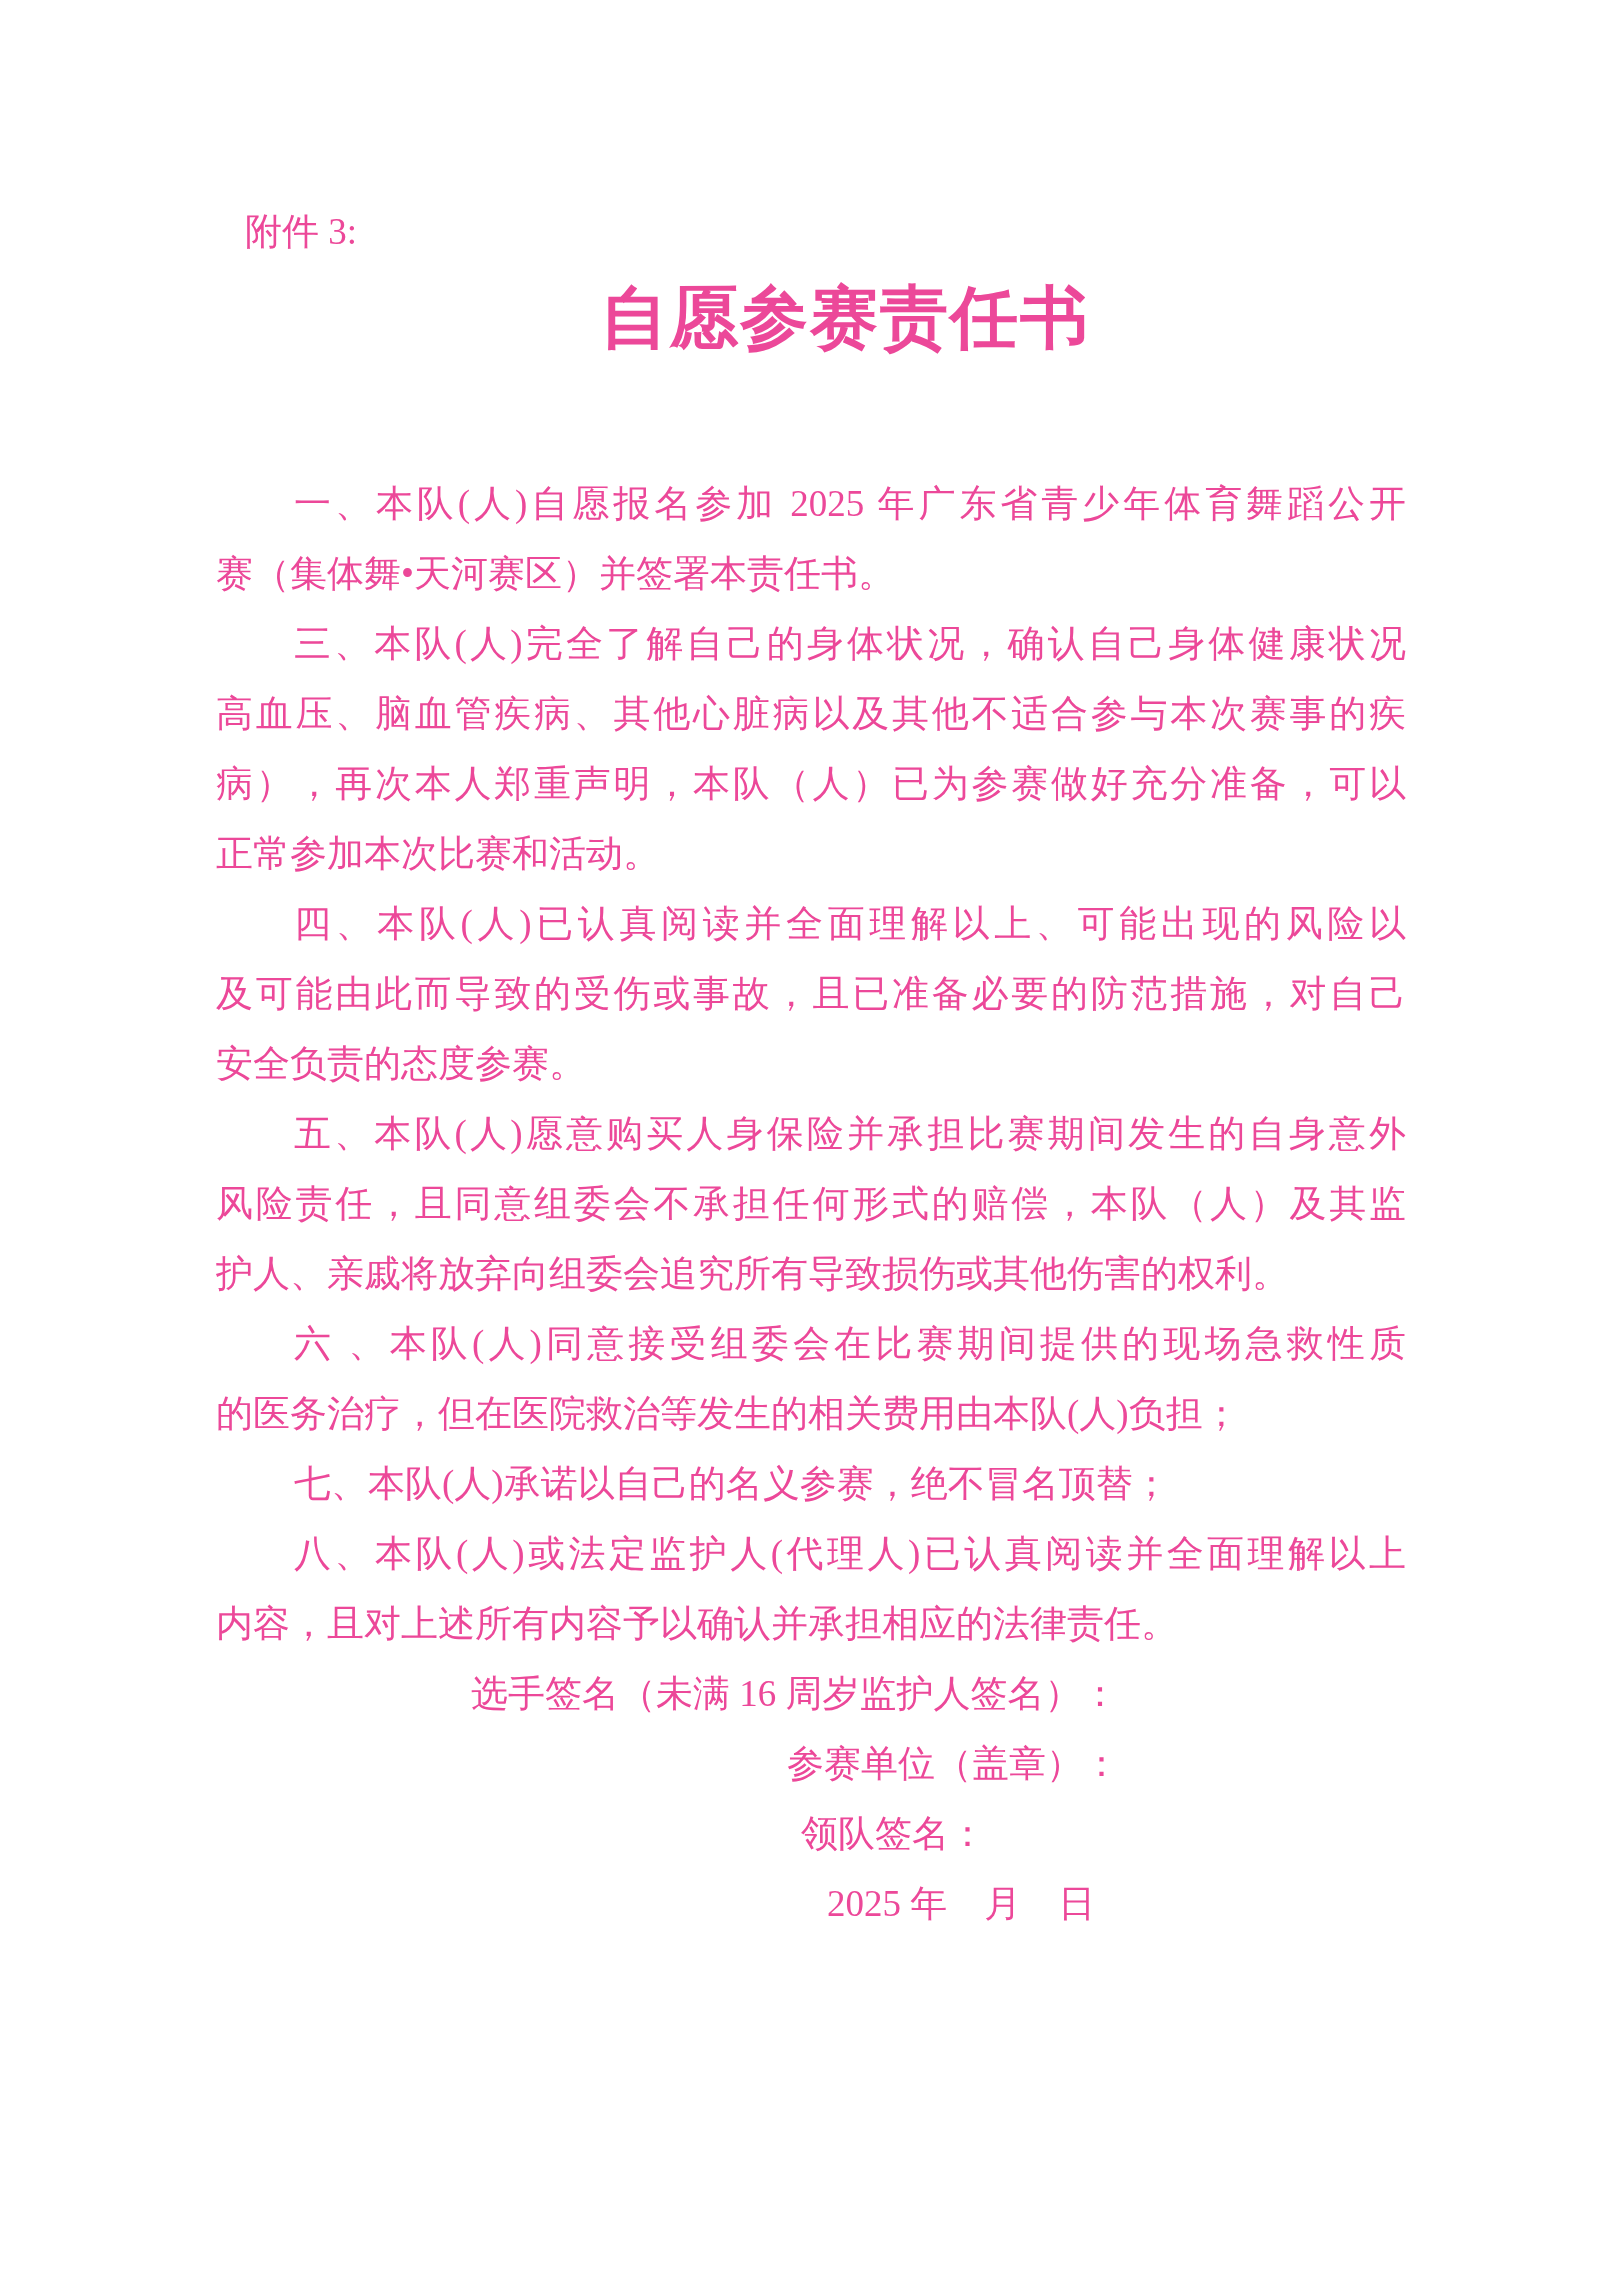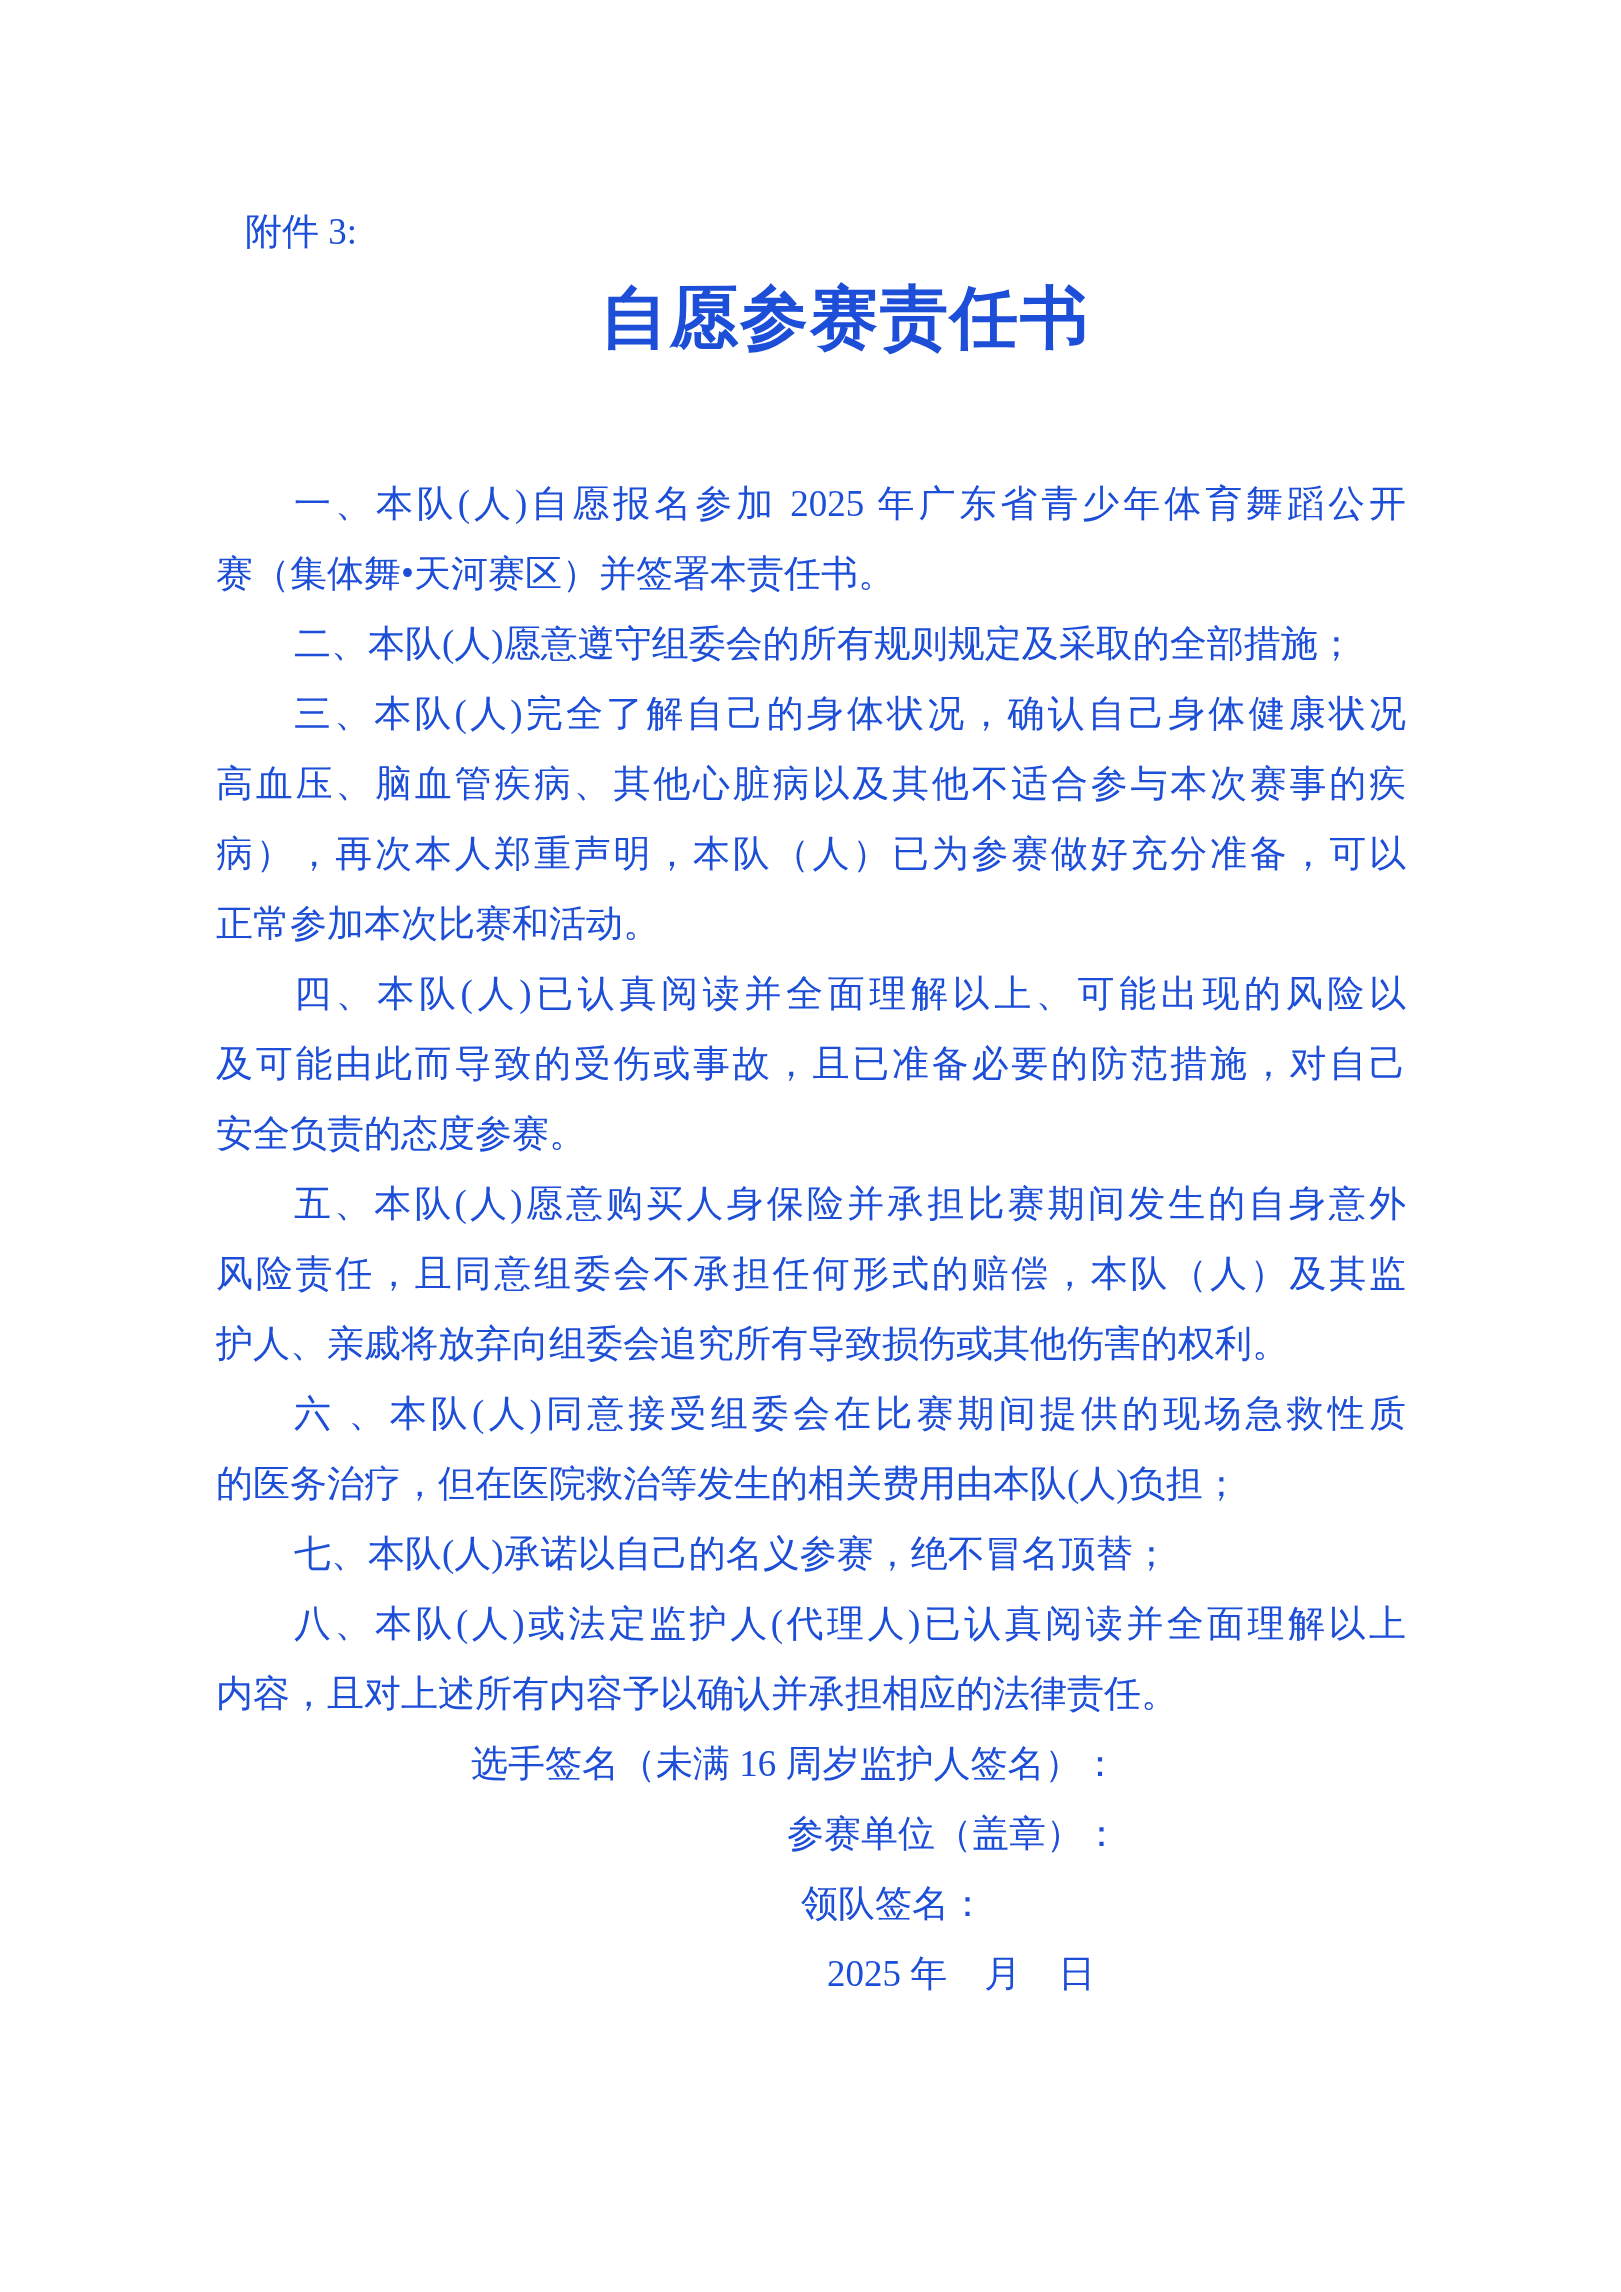--- a/index.html
+++ b/index.html
@@ -7,21 +7,21 @@
     padding: 0;
     background: #888;
   }
   .page {
     position: relative;
     width: 1621px;
     height: 2293px;
     background: #ffffff;
     overflow: hidden;
     font-family: "Liberation Serif", serif;
-    color: #1d4ed8;
+    color: #ec4899;
   }
   .attachment-label {
     position: absolute;
     left: 245px;
     top: 208px;
     font-size: 37px;
     line-height: 47px;
     white-space: pre;
   }
   .doc-title {
@@ -68,21 +68,20 @@
 <body>
 
 <div class="page">
   <div class="attachment-label">附件 3:</div>
 
   <div class="doc-title">自愿参赛责任书</div>
 
   <div class="doc-body" id="doc-body">
       <div class="line first">一、本队(人)自愿报名参加 2025 年广东省青少年体育舞蹈公开</div>
       <div class="line plast">赛（集体舞•天河赛区）并签署本责任书。</div>
-      <div class="line first plast">二、本队(人)愿意遵守组委会的所有规则规定及采取的全部措施；</div>
       <div class="line first">三、本队(人)完全了解自己的身体状况，确认自己身体健康状况</div>
       <div class="line">高血压、脑血管疾病、其他心脏病以及其他不适合参与本次赛事的疾</div>
       <div class="line">病），再次本人郑重声明，本队（人）已为参赛做好充分准备，可以</div>
       <div class="line plast">正常参加本次比赛和活动。</div>
       <div class="line first">四、本队(人)已认真阅读并全面理解以上、可能出现的风险以</div>
       <div class="line">及可能由此而导致的受伤或事故，且已准备必要的防范措施，对自己</div>
       <div class="line plast">安全负责的态度参赛。</div>
       <div class="line first">五、本队(人)愿意购买人身保险并承担比赛期间发生的自身意外</div>
       <div class="line">风险责任，且同意组委会不承担任何形式的赔偿，本队（人）及其监</div>
       <div class="line plast">护人、亲戚将放弃向组委会追究所有导致损伤或其他伤害的权利。</div>

